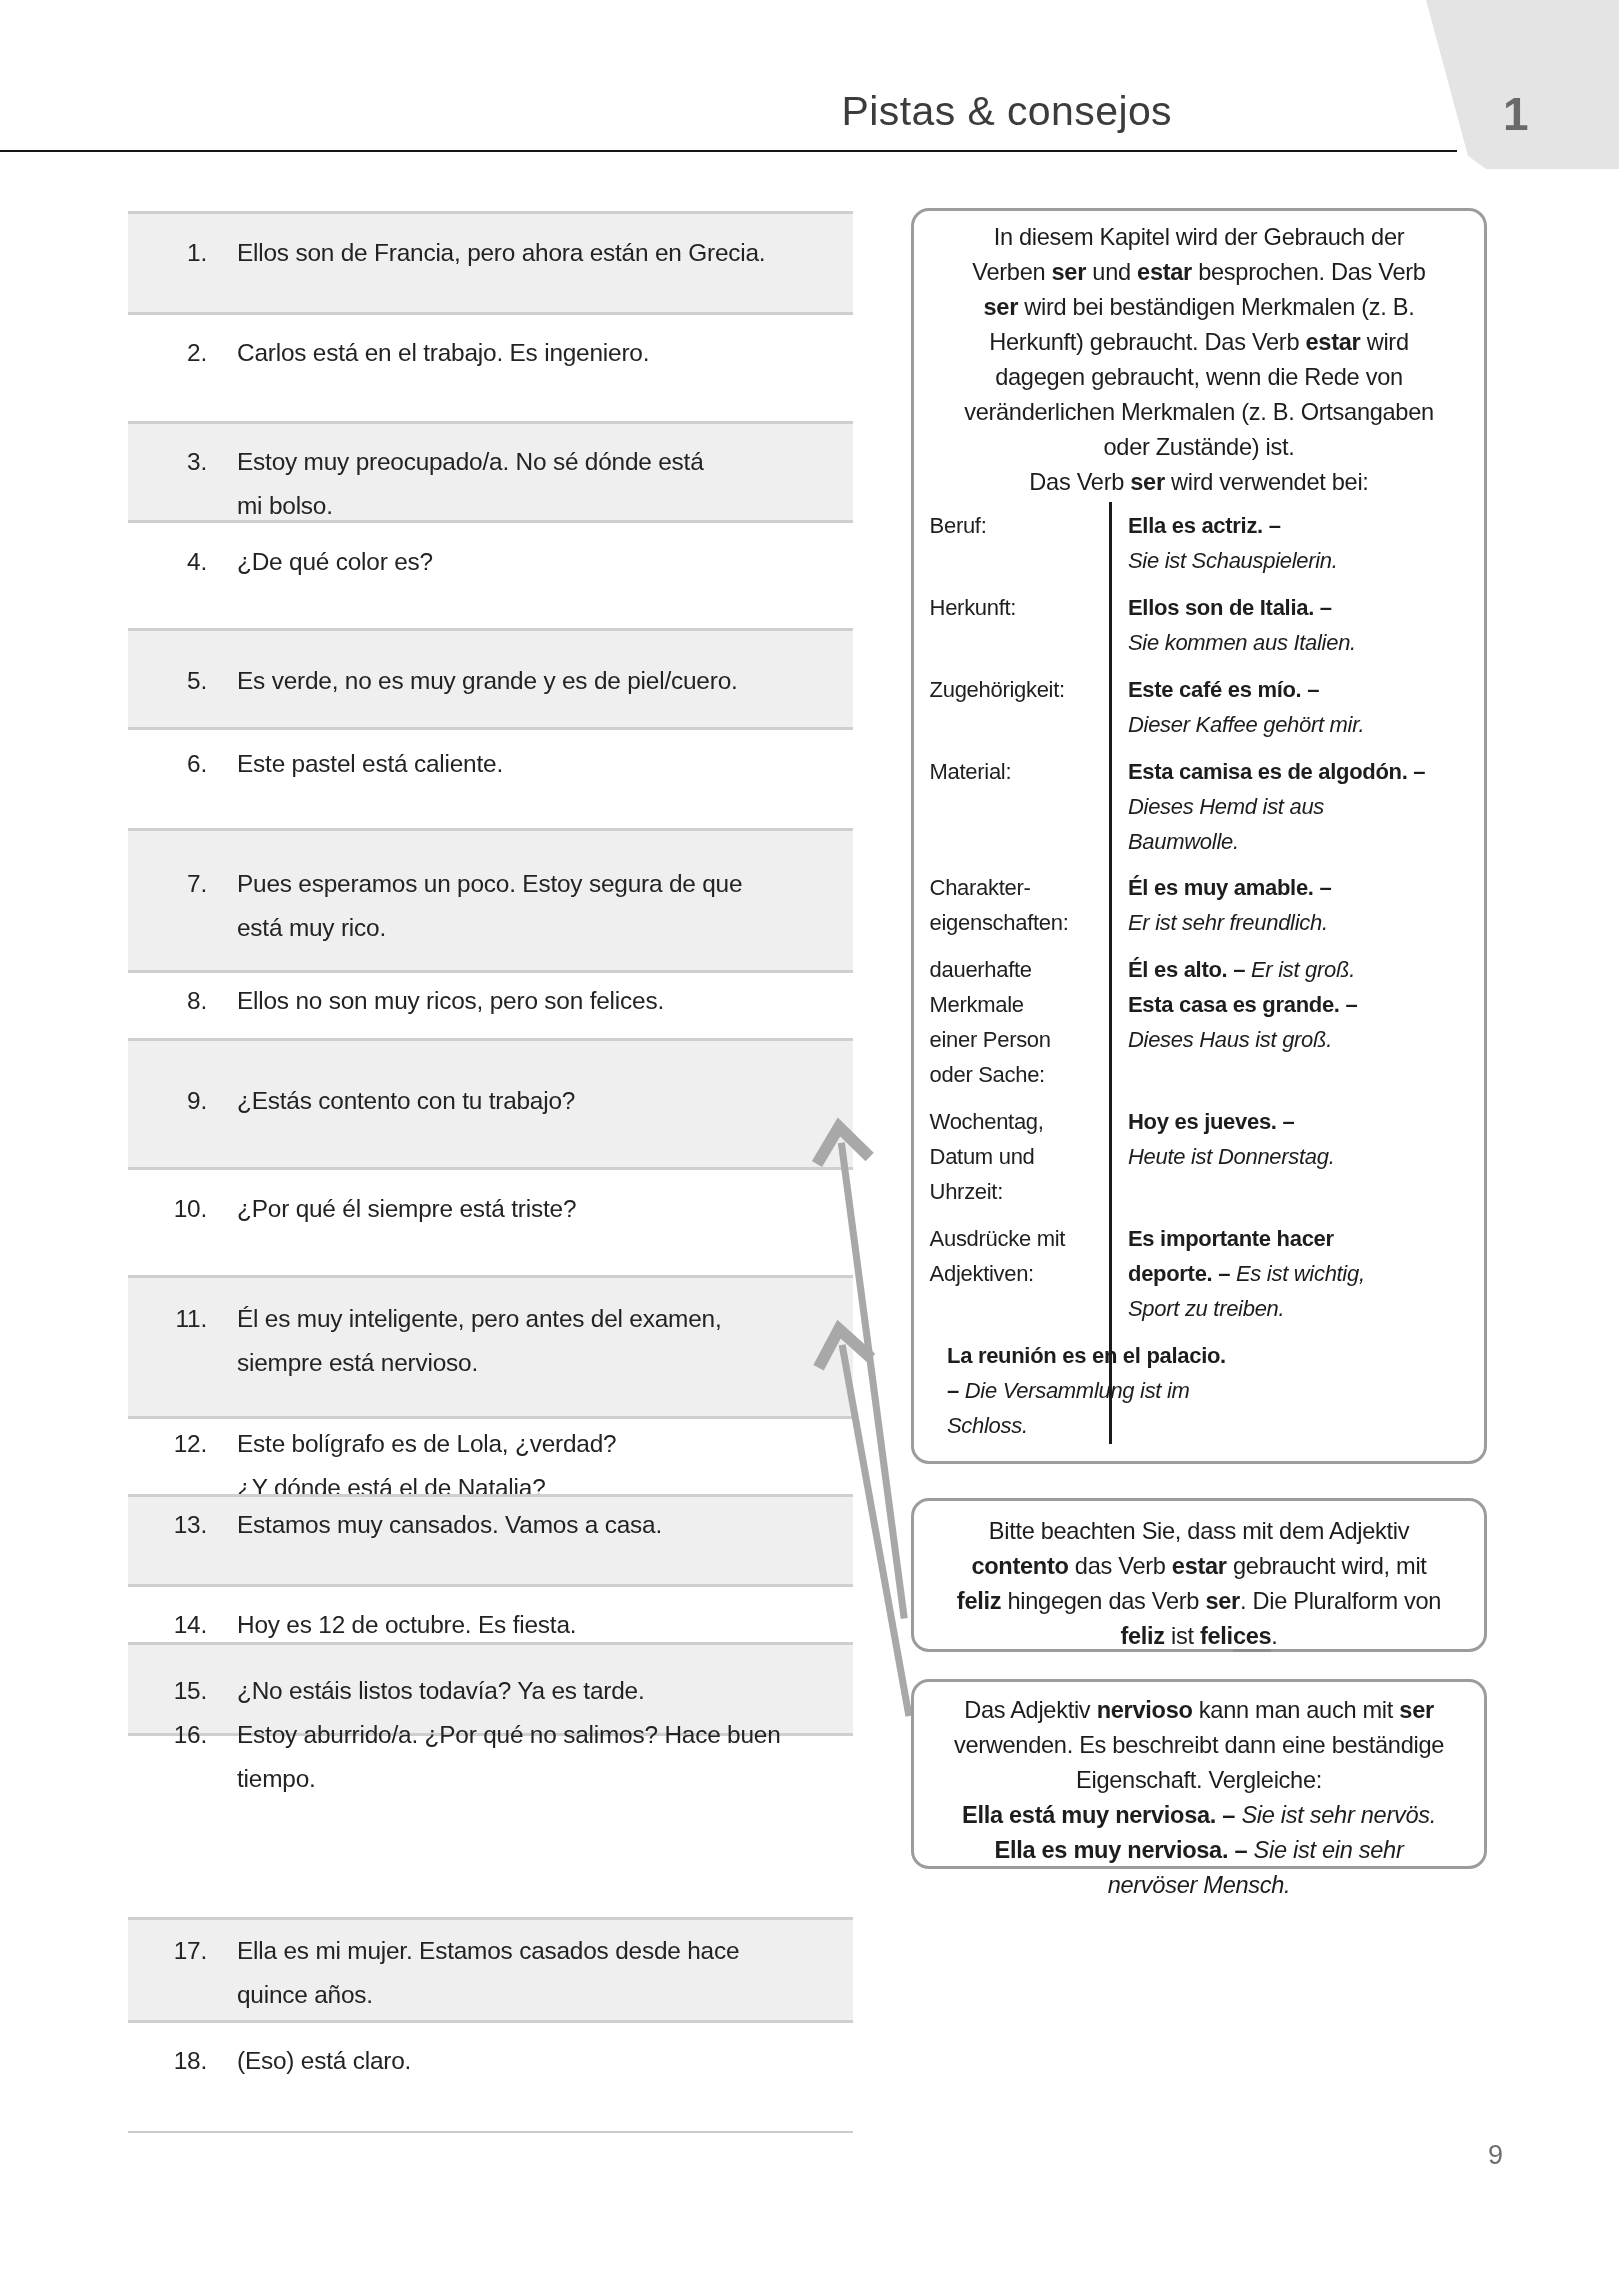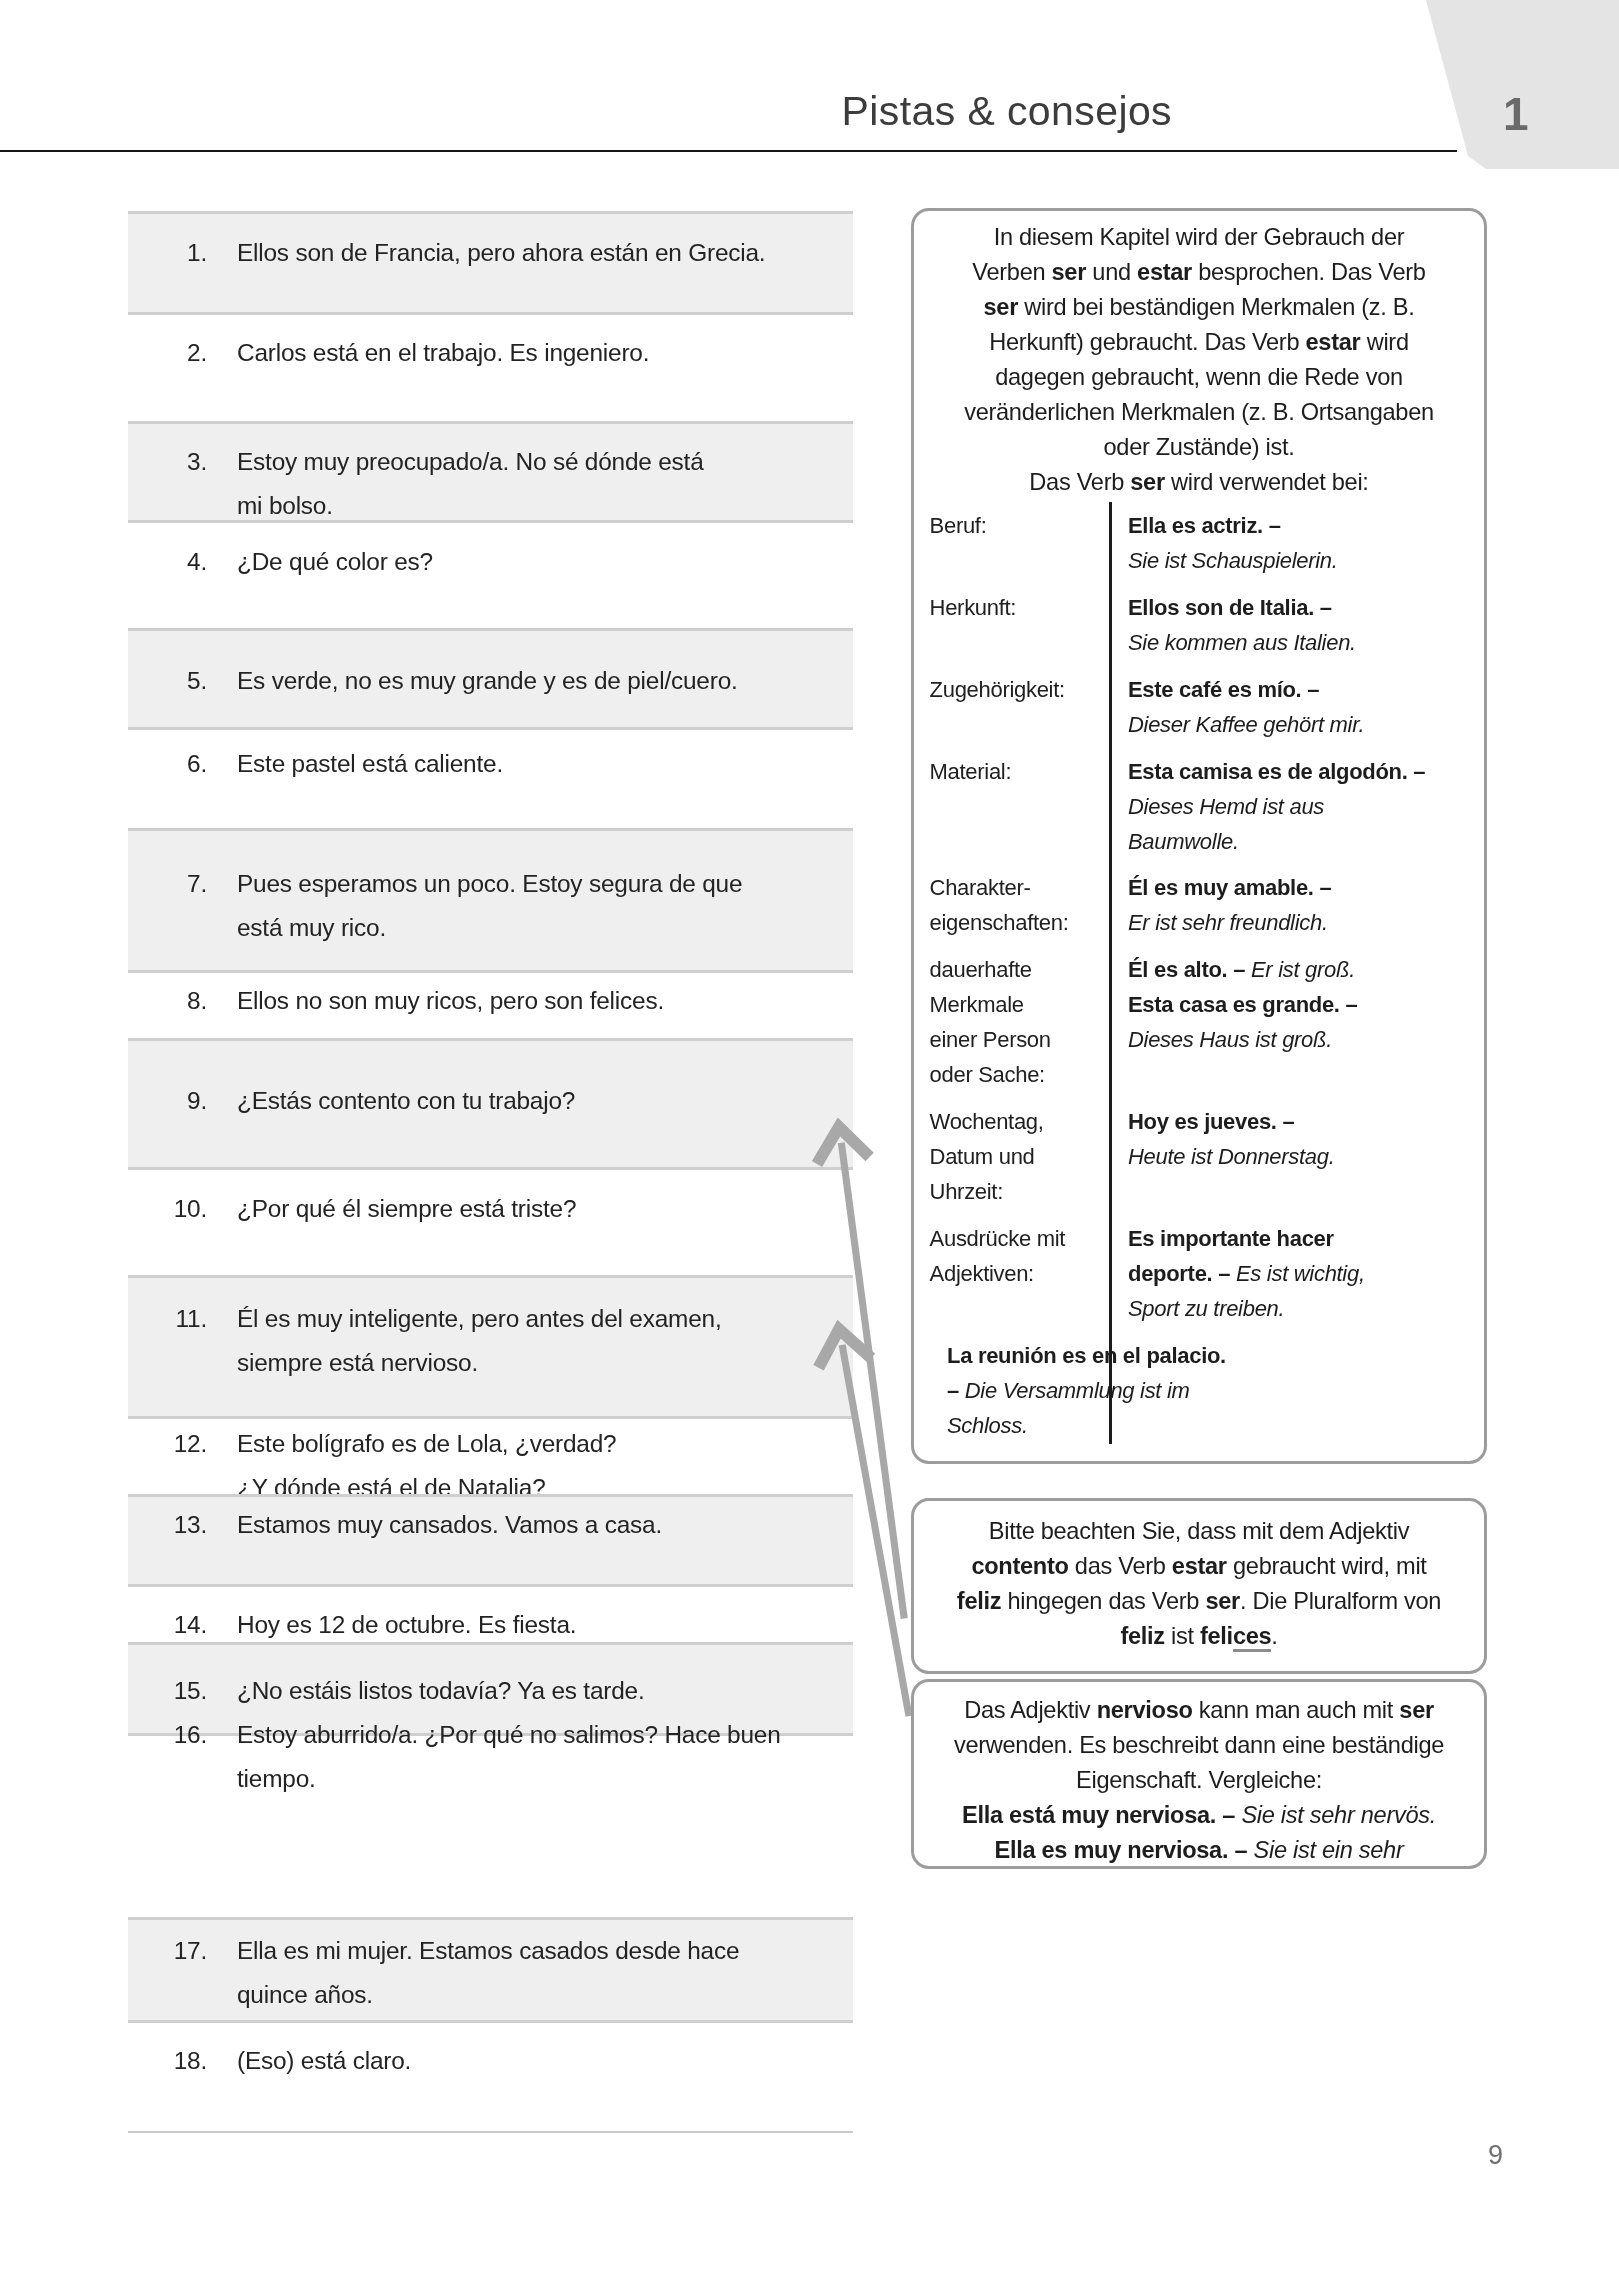--- a/index.html
+++ b/index.html
@@ -23,21 +23,21 @@
   .ex-text{margin-left:30px;}
   .ex-line,.ex-num{line-height:44px;white-space:nowrap;}
   .bottom-divider{position:absolute;left:128px;top:2131px;width:725px;height:2.4px;background:#cbcbcb;}
 
   
   .note-box{position:absolute;left:911px;width:576px;box-sizing:border-box;background:#fff;
             border:3.9px solid #9c9c9c;border-radius:18px;font-size:23.6px;letter-spacing:-0.3px;
             color:#1d1d1d;}
   .note-box .line{line-height:35px;text-align:center;white-space:nowrap;}
   #box-main{top:208px;height:1256px;padding:9.4px 14px 0 14px;}
-  #box-feliz{top:1498px;height:176px;padding:12.6px 7.9px 0 7.9px;}
+  #box-feliz{top:1498px;height:154px;padding:12.6px 7.9px 0 7.9px;}
   #box-nervioso{top:1679px;height:190px;padding:11px 7.9px 0 7.9px;}
   #box-nervioso .line{line-height:35px;}
 
   .b{font-weight:700;}
   .i{font-style:italic;}
   .u{border-bottom:3.1px solid #8d8d8d;padding-bottom:0.8px;}
 
   
   .ser-table{position:relative;margin-top:7.9px;display:grid;grid-template-columns:181px 1fr;
              row-gap:11.8px;font-size:22px;letter-spacing:-0.3px;}
@@ -292,17 +292,18 @@
     <div class="line"><span class="b">feliz</span><span> hingegen das Verb </span><span class="b">ser</span><span>. Die Pluralform von</span></div>
     <div class="line"><span class="b">feliz</span><span> ist </span><span class="b">feli</span><span class="b u">ces</span><span>.</span></div>
   </div>
 
   <div class="note-box" id="box-nervioso">
     <div class="line"><span>Das Adjektiv </span><span class="b">nervioso</span><span> kann man auch mit </span><span class="b">ser</span></div>
     <div class="line"><span>verwenden. Es beschreibt dann eine beständige</span></div>
     <div class="line"><span>Eigenschaft. Vergleiche:</span></div>
     <div class="line"><span class="b">Ella está muy nerviosa.</span><span class="b"> – </span><span class="i">Sie ist sehr nervös.</span></div>
     <div class="line"><span class="b">Ella es muy nerviosa.</span><span class="b"> – </span><span class="i">Sie ist ein sehr</span></div>
+    <div class="line"><span class="i">nervöser Mensch.</span></div>
   </div>
 
   <div class="page-number">9</div>
 </div>
 
 
 </body></html>

